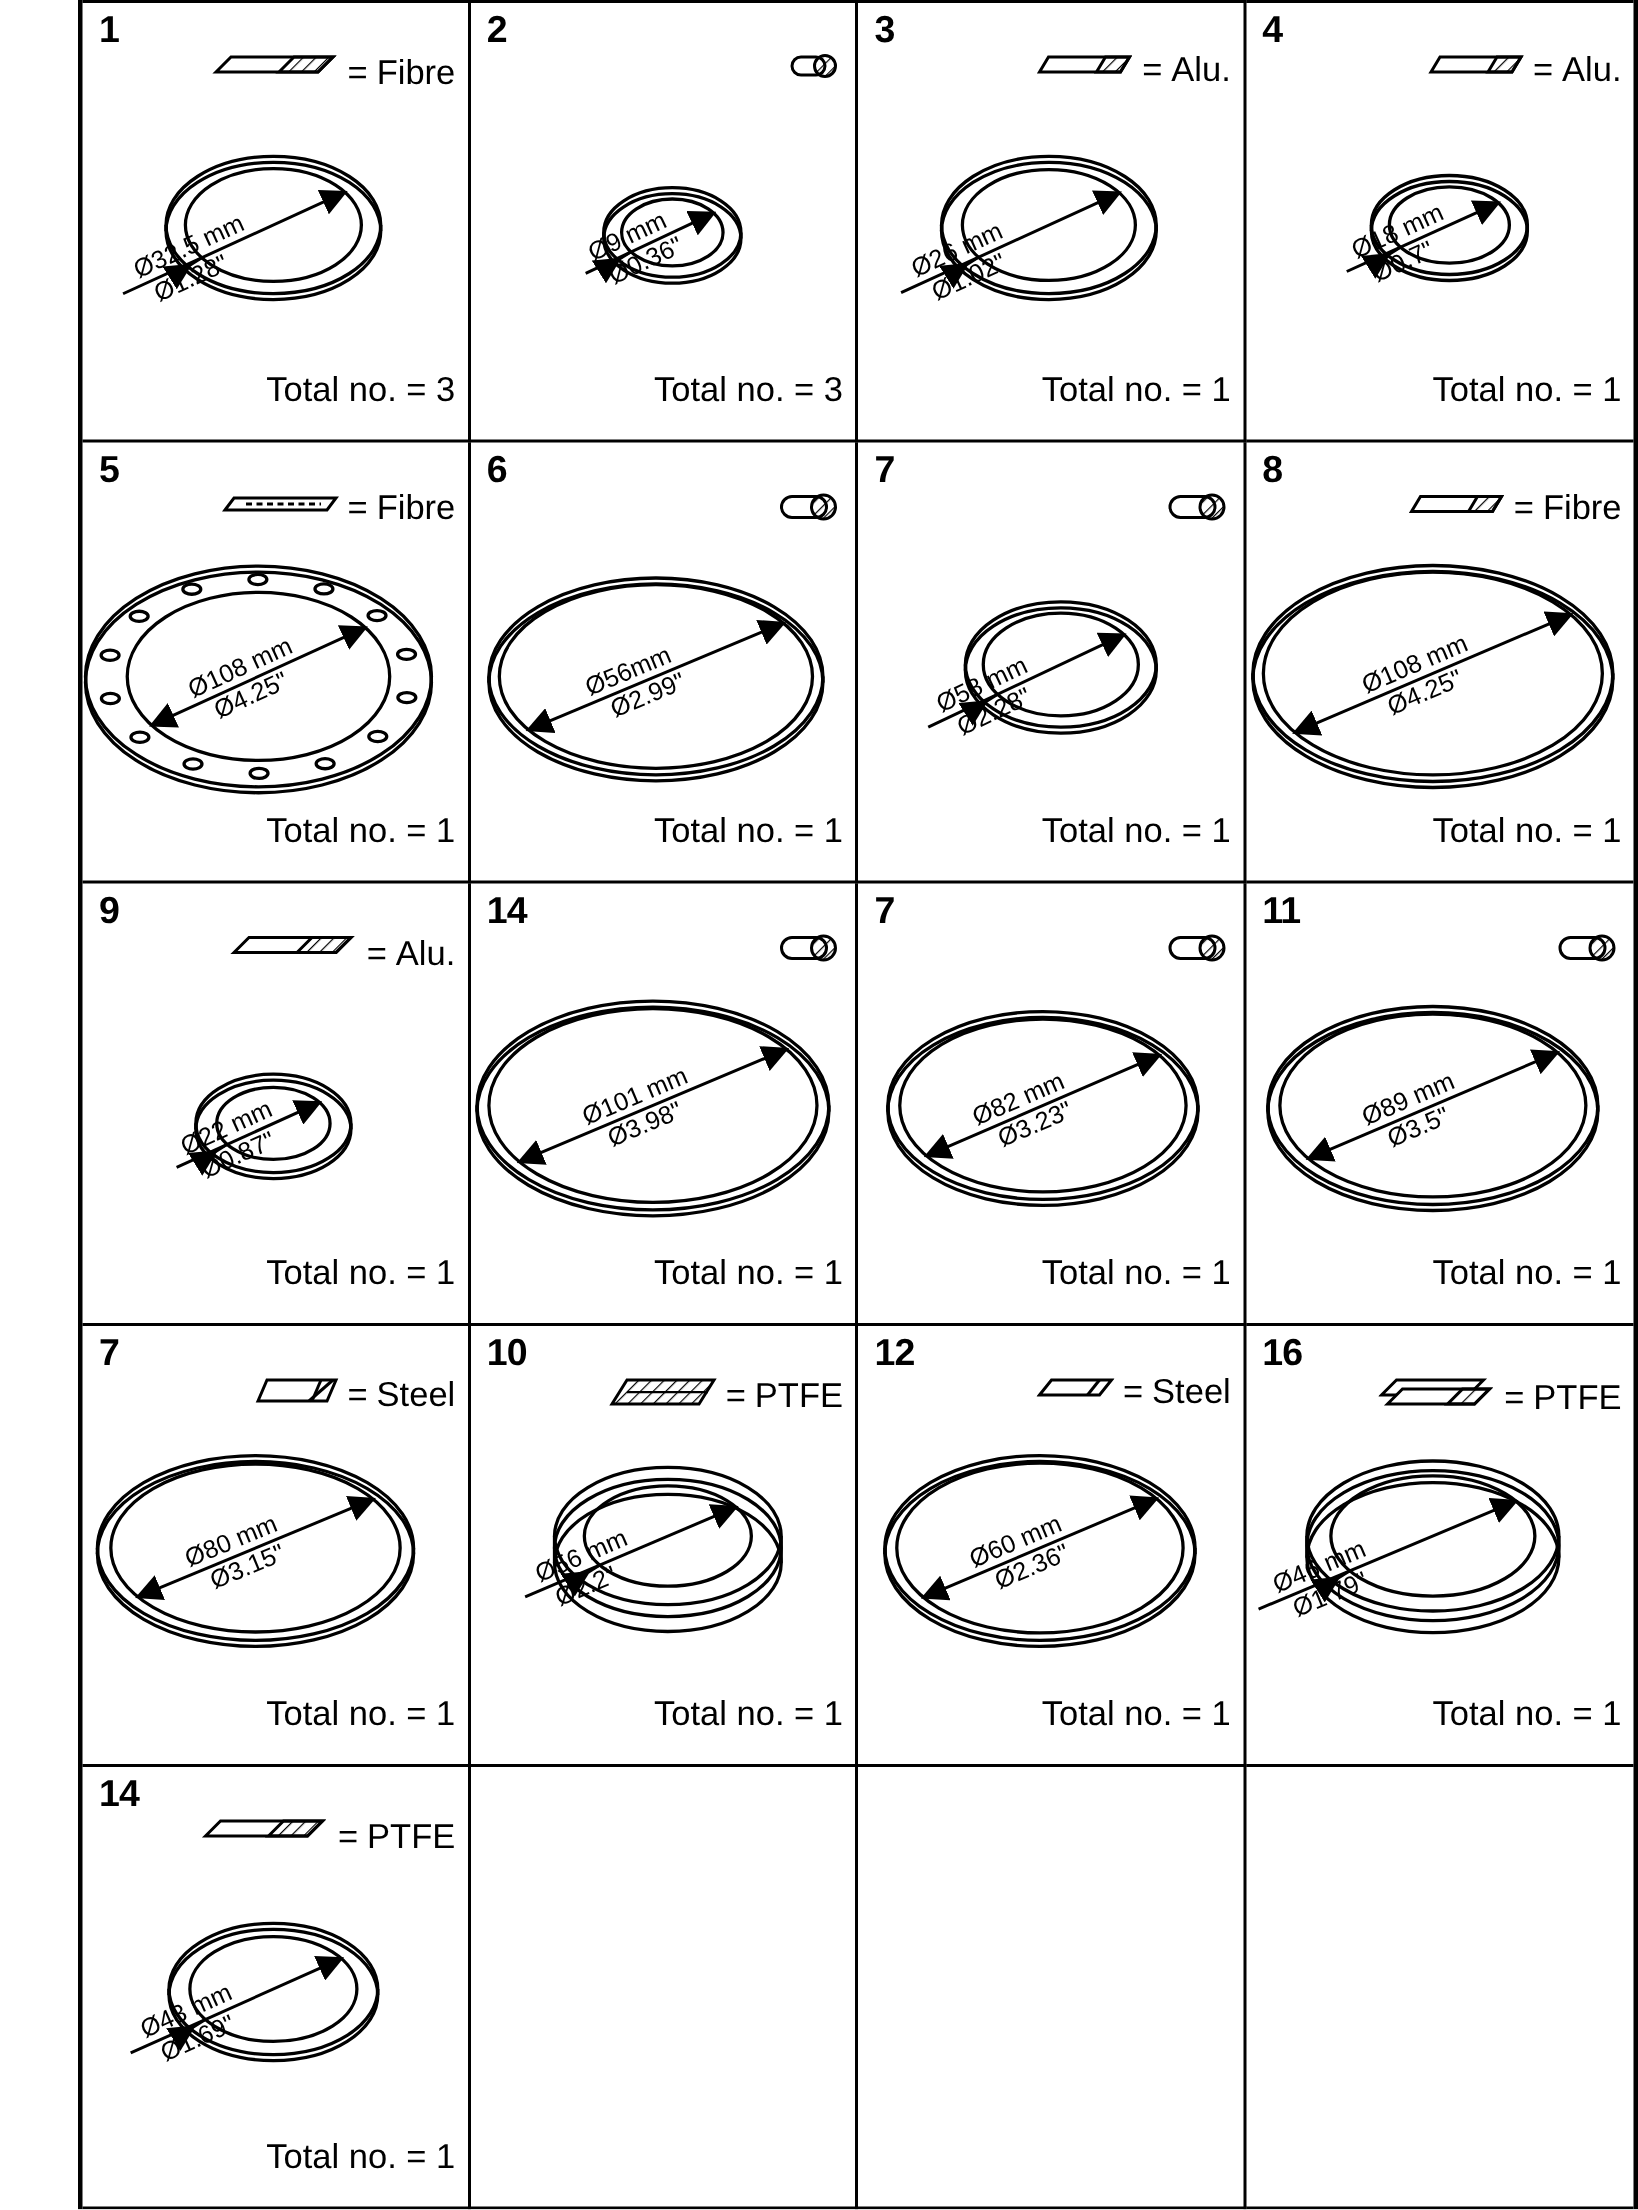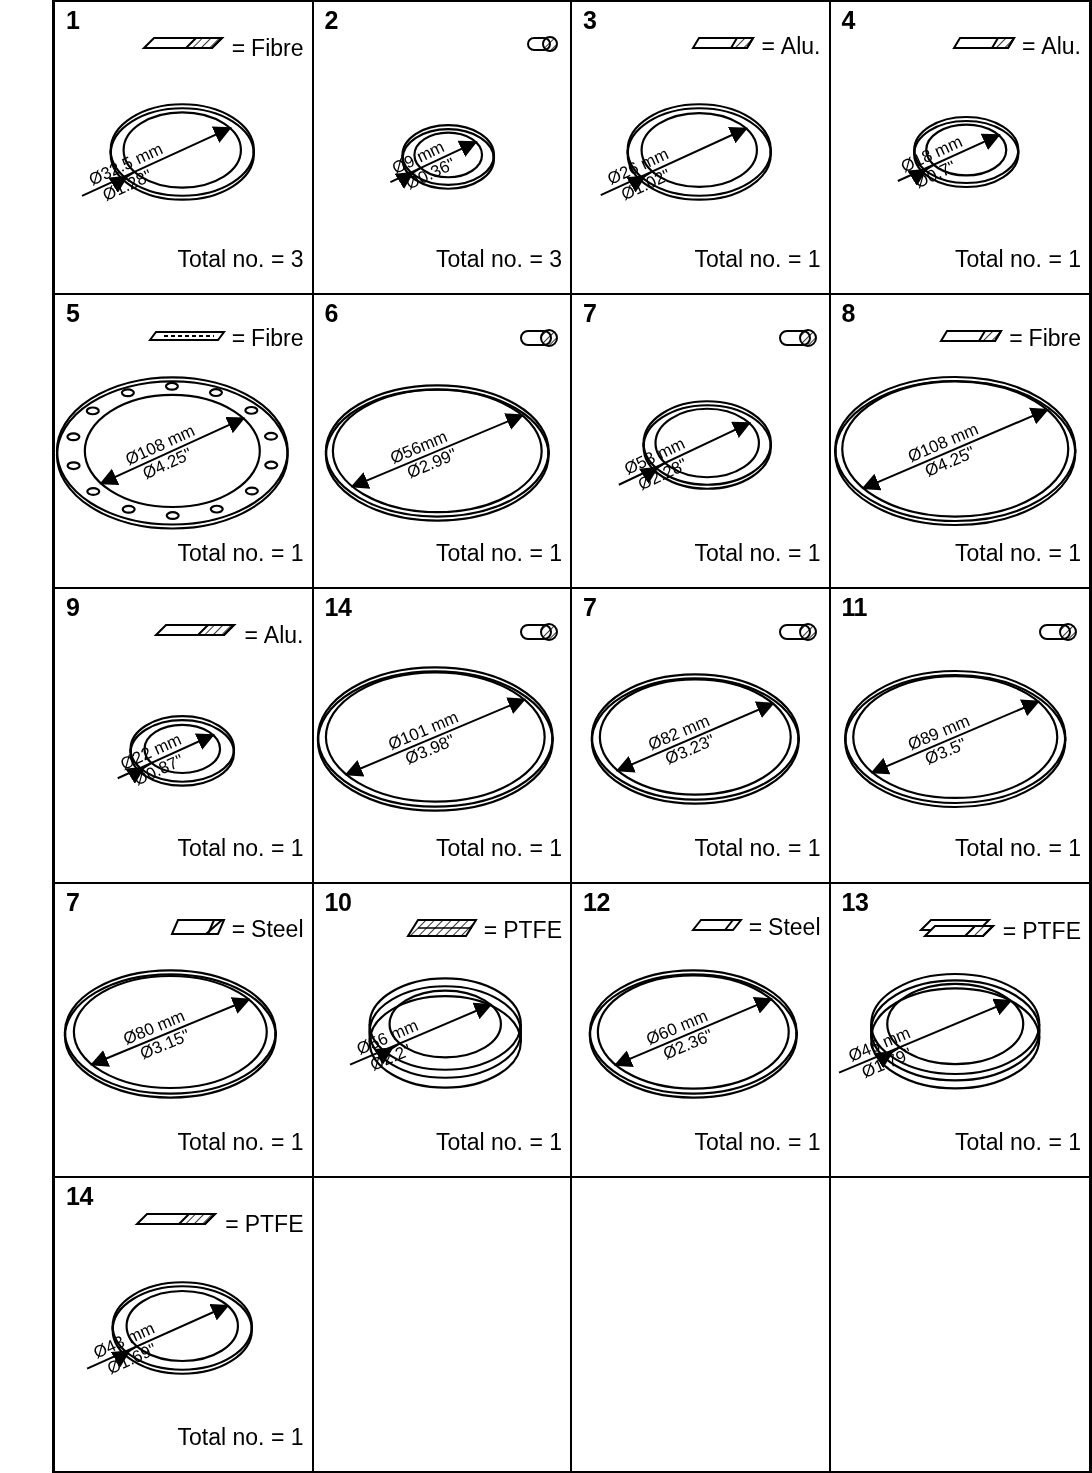--- a/index.html
+++ b/index.html
@@ -626,21 +626,21 @@
             <line x1="43.9" y1="133.1" x2="200.1" y2="66.9" stroke="#000" stroke-width="2" marker-start="url(#al14)" marker-end="url(#ar14)"></line>
             <g transform="translate(122.0,100.0) rotate(-23.0)">
               <text x="-46" y="-5" font-family="Liberation Sans, sans-serif" font-size="17">Ø60 mm</text>
               <text x="-36" y="15" font-family="Liberation Sans, sans-serif" font-size="17">Ø2.36"</text>
             </g>
           </svg>
         </div>
         <div class="total">Total no. = 1</div>
       </div>
       <div class="cell">
-        <div class="idx">13</div>
+        <div class="idx">16</div>
         <div class="matline">
           <span class="sym"><svg width="78" height="30" viewBox="0 0 78 30">
               <defs>
                 <pattern id="h15" width="6" height="6" patternUnits="userSpaceOnUse" patternTransform="rotate(45)">
                   <line x1="0" y1="0" x2="0" y2="6" stroke="#000" stroke-width="1.6"></line>
                 </pattern>
               </defs>
               <path d="M2 16 L12 6 L70 6 L60 16 Z" fill="#fff" stroke="#000" stroke-width="2"></path>
               <path d="M6 22 L16 12 L74 12 L64 22 Z" fill="#fff" stroke="#000" stroke-width="2"></path>
               <path d="M46 22 L56 12 L74 12 L64 22 Z" fill="url(#h15)" stroke="#000" stroke-width="2"></path>

